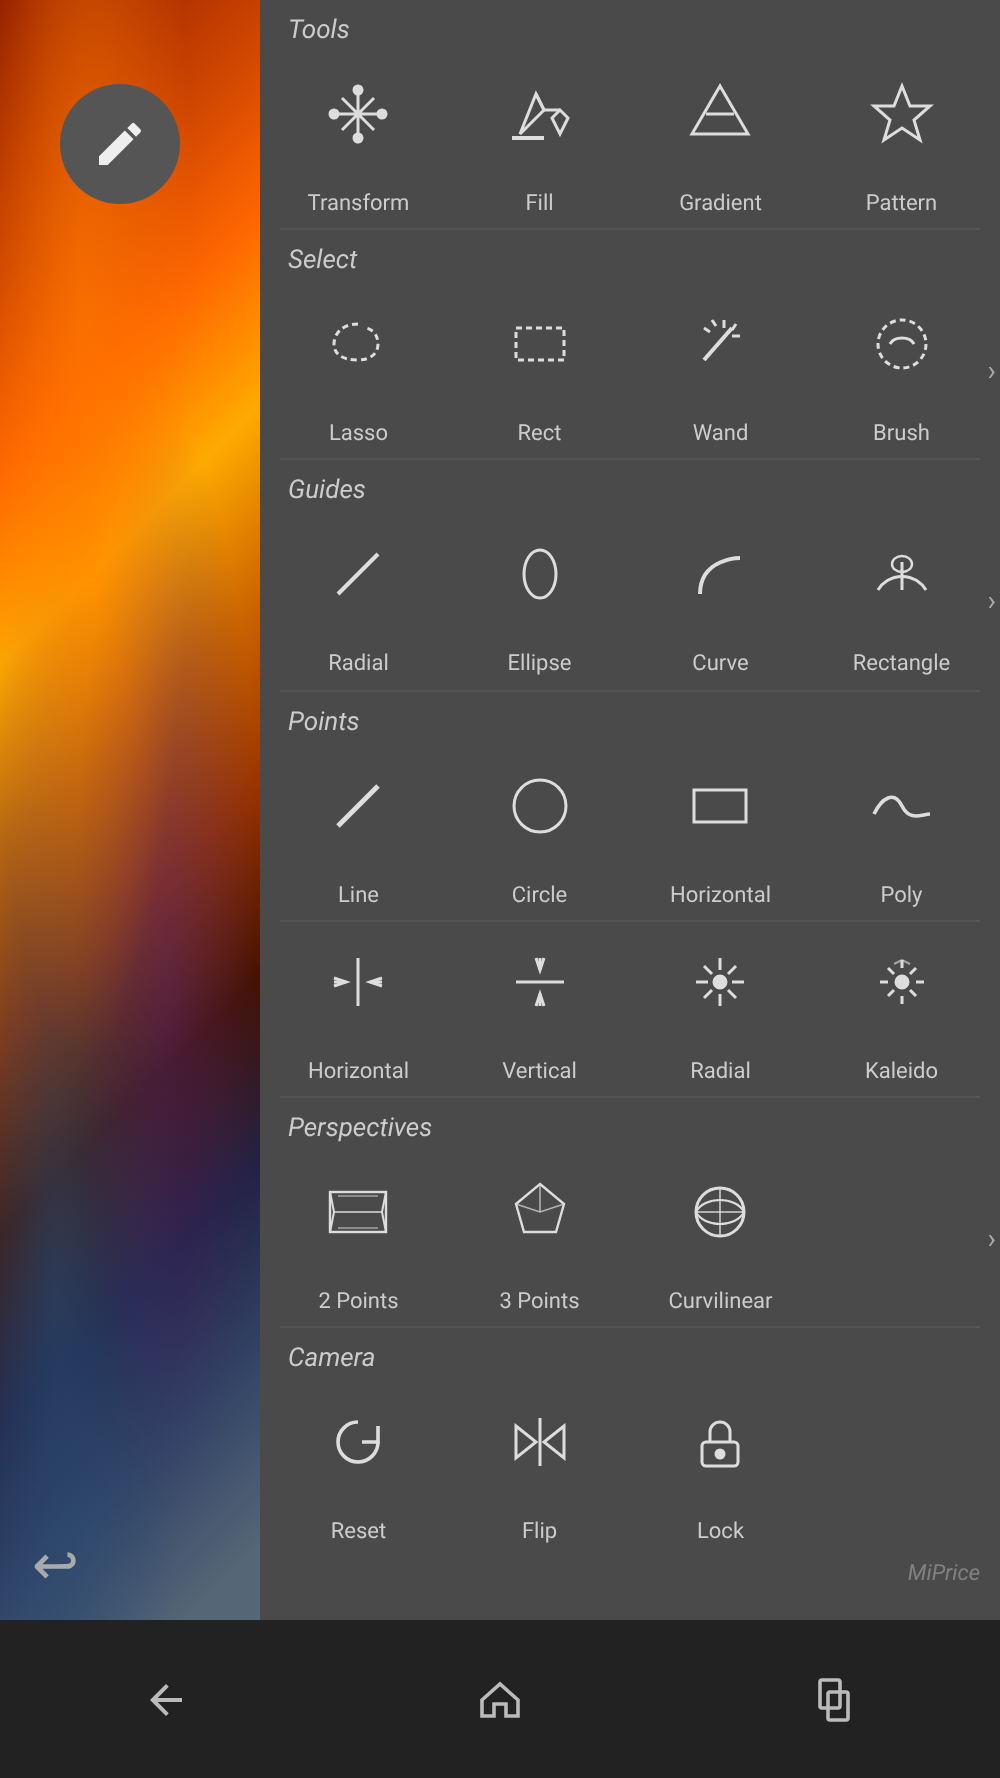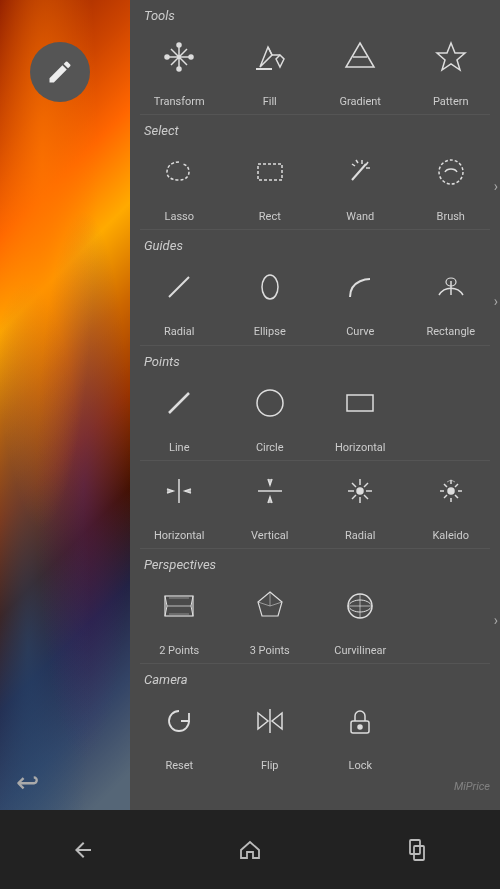--- a/index.html
+++ b/index.html
@@ -369,20 +369,28 @@
 
     <div class="tool-item">
       <div class="tool-icon">
         <svg class="tool-svg" viewBox="0 0 36 36">
           <rect x="5" y="10" width="26" height="16" stroke="#ddd" fill="none" stroke-width="1.5"></rect>
         </svg>
       </div>
       <span class="tool-label">Horizontal</span>
     </div>
 
+    <div class="tool-item">
+      <div class="tool-icon">
+        <svg class="tool-svg" viewBox="0 0 36 36">
+          <path d="M4 22 C8 14 14 10 18 18 C22 26 28 22 32 22" stroke="#ddd" fill="none" stroke-width="1.8"></path>
+        </svg>
+      </div>
+      <span class="tool-label">Poly</span>
+    </div>
   </div>
 
   <div class="divider"></div>
 
   <div class="tools-grid">
 
     <div class="tool-item">
       <div class="tool-icon">
         <svg class="tool-svg" viewBox="0 0 36 36">
           <line x1="18" y1="6" x2="18" y2="30" stroke="#ddd" stroke-width="1.5"></line>

